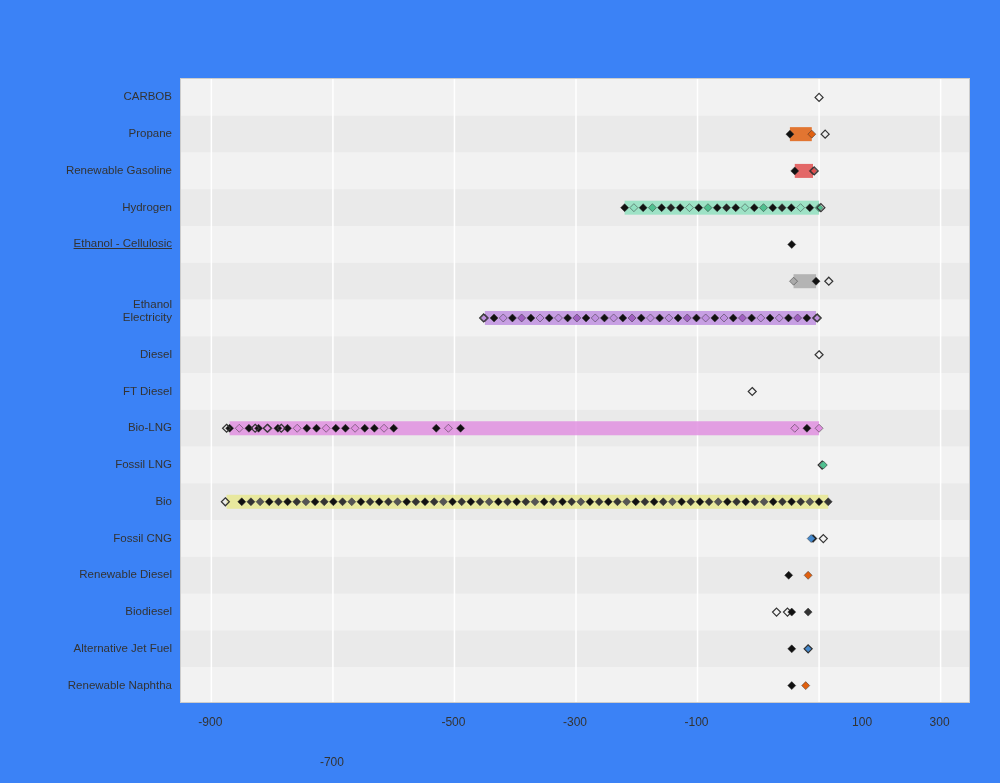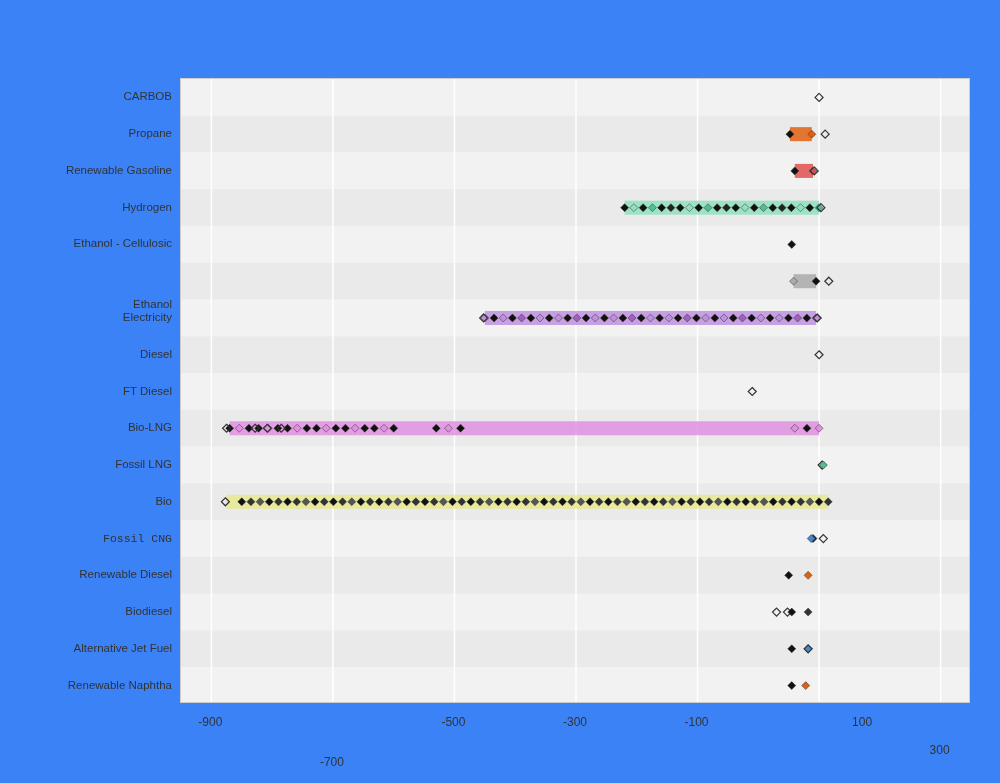--- a/index.html
+++ b/index.html
@@ -97,29 +97,29 @@
   <div class="chart-title"></div>
   <div class="chart-subtitle"></div>
   <div class="last-updated"></div>
 
   <div class="y-labels">
 
   <div class="y-label" style="top: 2.94118%;">CARBOB</div>
       <div class="y-label" style="top: 8.82353%;">Propane</div>
       <div class="y-label" style="top: 14.7059%;">Renewable Gasoline</div>
       <div class="y-label" style="top: 20.5882%;">Hydrogen</div>
-      <div class="y-label" style="top: 26.4706%;">Ethanol - Cellulosic</div>
+      <div class="y-label" style="top: 26.4706%; text-decoration: underline;">Ethanol - Cellulosic</div>
       <div class="y-label" style="top: 32.3529%; margin-top: 24px;">Ethanol</div>
       <div class="y-label" style="top: 38.2353%;">Electricity</div>
       <div class="y-label" style="top: 44.1176%;">Diesel</div>
       <div class="y-label" style="top: 50%;">FT Diesel</div>
       <div class="y-label" style="top: 55.8824%;">Bio-LNG</div>
       <div class="y-label" style="top: 61.7647%;">Fossil LNG</div>
       <div class="y-label" style="top: 67.6471%;">Bio</div>
-      <div class="y-label" style="top: 73.5294%; font-family: Liberation Mono, monospace;">Fossil CNG</div>
+      <div class="y-label" style="top: 73.5294%;">Fossil CNG</div>
       <div class="y-label" style="top: 79.4118%;">Renewable Diesel</div>
       <div class="y-label" style="top: 85.2941%;">Biodiesel</div>
       <div class="y-label" style="top: 91.1765%;">Alternative Jet Fuel</div>
       <div class="y-label" style="top: 97.0588%;">Renewable Naphtha</div>
     </div>
 
   <div class="plot-area" id="plot-area">
 
   <svg width="100%" height="100%" style="position: absolute; top: 0px; left: 0px;">
         <rect x="0" y="0" width="100%" height="36.76470588235294" fill="#f2f2f2"></rect>
@@ -341,16 +341,16 @@
       </svg>
     </div>
 
   <div class="x-axis" id="x-axis">
       <div class="x-tick" style="left: 3.84615%;">-900</div>
       <div class="x-tick" style="left: 19.2308%; margin-top: 40px;">-700</div>
       <div class="x-tick" style="left: 34.6154%;">-500</div>
       <div class="x-tick" style="left: 50%;">-300</div>
       <div class="x-tick" style="left: 65.3846%;">-100</div>
       <div class="x-tick" style="left: 80.7692%; margin-left: 44px;">100</div>
-      <div class="x-tick" style="left: 96.1538%; margin-top: 28px;">300</div>
+      <div class="x-tick" style="left: 96.1538%;">300</div>
     </div>
   <div class="x-axis-label"></div>
 </div>
 
 </body></html>

